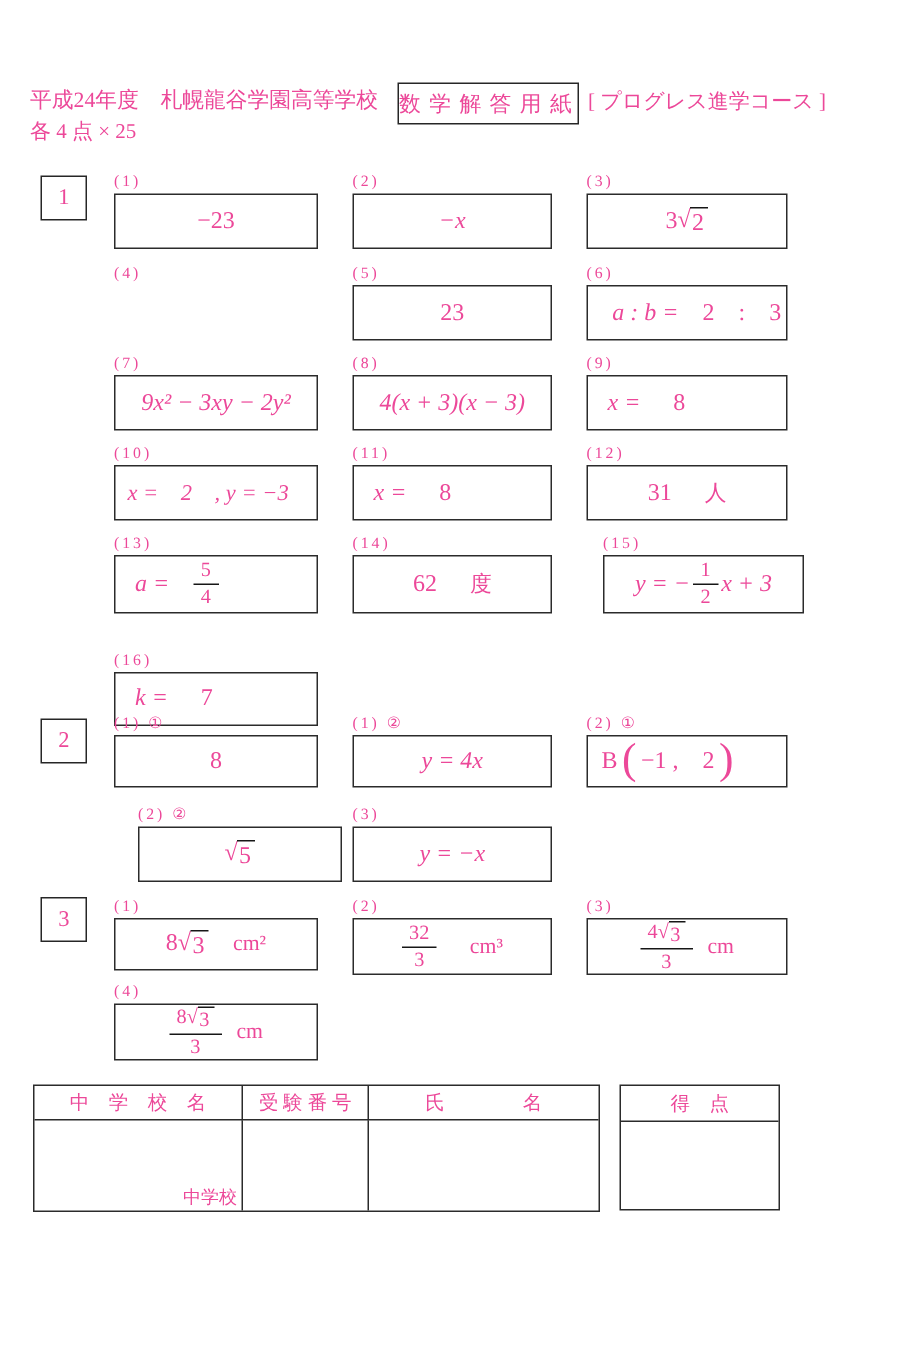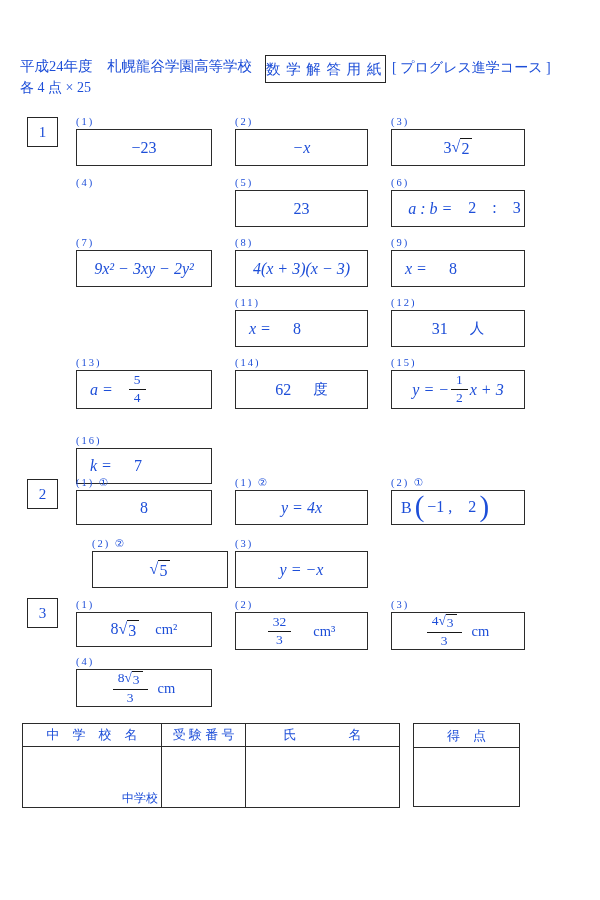--- a/index.html
+++ b/index.html
@@ -1,18 +1,18 @@
 <!DOCTYPE html>
 <html><head>
 <meta charset="utf-8">
 <style>
   html,body{margin:0;padding:0;background:#e8e8e8;}
   .page{
     position:relative;width:600px;height:900px;margin:0 auto;background:#ffffff;
-    font-family:"Liberation Serif","DejaVu Serif",serif;color:#1d4ed8;overflow:hidden;
+    font-family:"Liberation Serif","DejaVu Serif",serif;color:#ec4899;overflow:hidden;
   }
   
   .h-line1{position:absolute;left:20px;top:57px;font-size:14.5px;}
   .h-titlebox{position:absolute;left:265px;top:55px;width:119px;height:26px;border:1.5px solid #262626;
     display:flex;align-items:center;justify-content:flex-start;font-size:14.5px;letter-spacing:1px;}
   .h-course{position:absolute;left:392px;top:59px;font-size:14px;}
   .h-points{position:absolute;left:20px;top:79px;font-size:14px;}
   
   .secnum{position:absolute;left:27px;width:29px;height:28px;border:1.7px solid #262626;
     display:flex;align-items:center;justify-content:center;font-size:15px;}
@@ -117,20 +117,26 @@
     </div>
   </div>
   <div class="cell" style="left:391px;top:236px;width:134px;">
     <div class="lbl">(9)</div>
     <div class="box left g22" style="height:37px;">
       <span class="it">x =</span>
         <span>8</span>
     </div>
   </div>
 
+  <div class="cell" style="left:76px;top:296px;width:136px;">
+    <div class="lbl">(10)</div>
+    <div class="box left" style="height:37px;padding-left:8px;font-size:15px;">
+      <span class="it">x =　2　, y = −3</span>
+    </div>
+  </div>
   <div class="cell" style="left:235px;top:296px;width:133px;">
     <div class="lbl">(11)</div>
     <div class="box left g22" style="height:37px;">
       <span class="it">x =</span>
         <span>8</span>
     </div>
   </div>
   <div class="cell" style="left:391px;top:296px;width:134px;">
     <div class="lbl">(12)</div>
     <div class="box g22" style="height:37px;">
@@ -151,21 +157,21 @@
         </span>
     </div>
   </div>
   <div class="cell" style="left:235px;top:356px;width:133px;">
     <div class="lbl">(14)</div>
     <div class="box g22" style="height:39px;">
       <span>62</span>
         <span class="unit">度</span>
     </div>
   </div>
-  <div class="cell" style="left:391px;top:356px;width:134px;">
+  <div class="cell" style="left:402px;top:356px;width:134px;">
     <div class="lbl">(15)</div>
     <div class="box" style="height:39px;column-gap:2px;">
       <span class="it">y = −</span>
       <span class="frac">
           <span class="fnum">
             <span>1</span>
           </span>
           <span class="fden">2</span>
         </span>
       <span class="it">x + 3</span>

